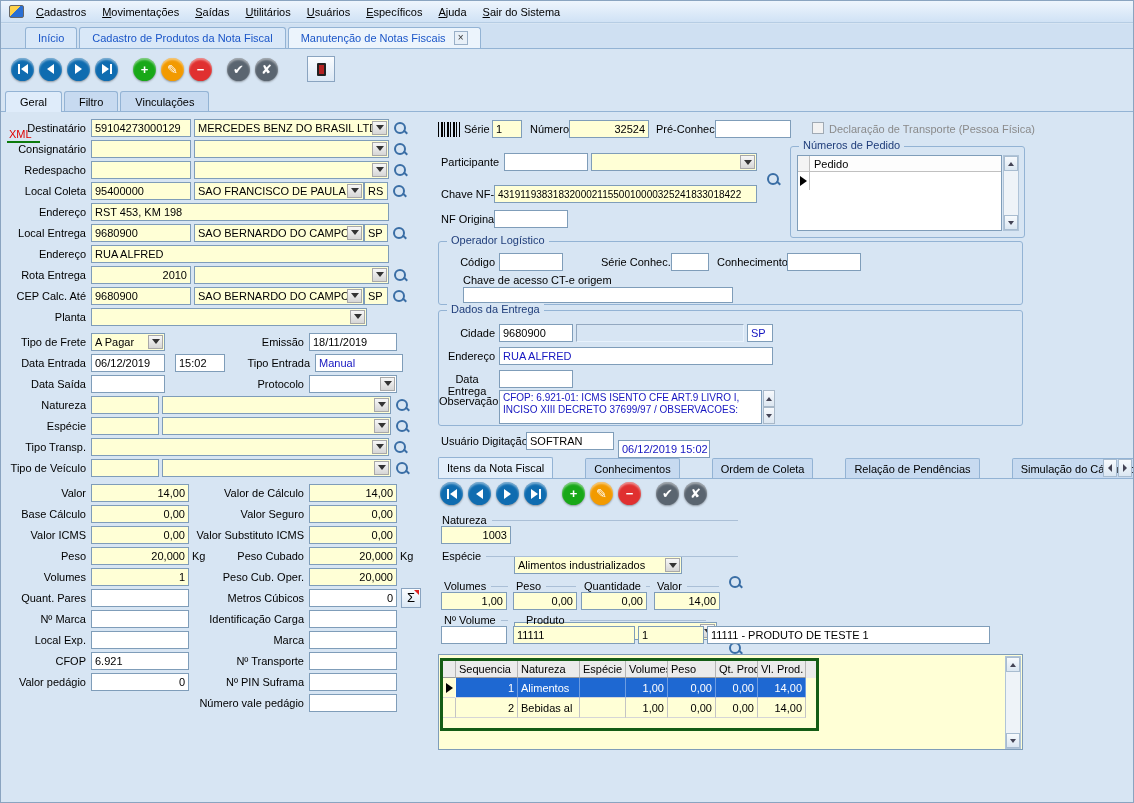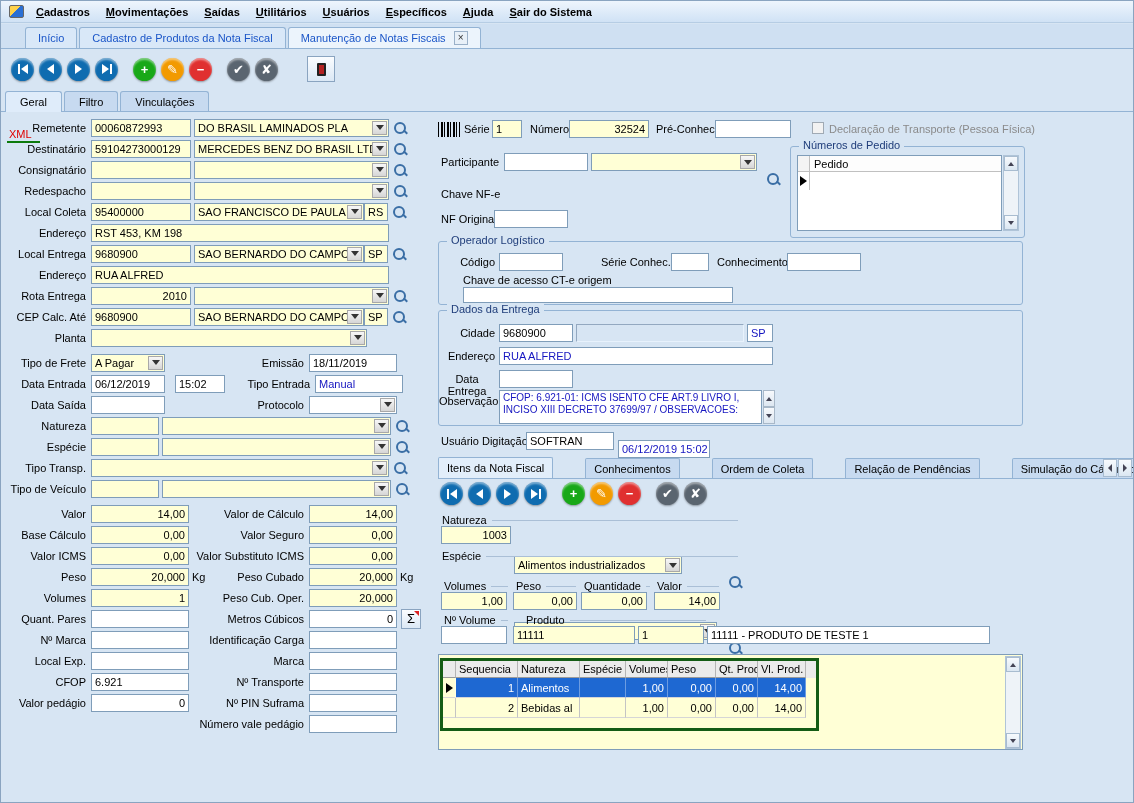--- a/index.html
+++ b/index.html
@@ -16,21 +16,21 @@
   .blue { color:#1515c0; }
   .gray { color:#8a8a8a; }
 
   
   #menubar { position:absolute; top:0; left:0; right:0; height:22px;
     background:linear-gradient(#eef5fd,#d0e2f5); border-bottom:1px solid #b6cde4;
     display:flex; align-items:center; padding-left:4px; }
   .appico { width:15px; height:13px; margin:0 4px;
     background:linear-gradient(135deg,#ffd24a 0 45%, #2a6fd4 45% 100%);
     border:1px solid #666; border-radius:2px; }
-  .mi { padding:3px 8px; white-space:nowrap; cursor:default;font-weight:bold; }
+  .mi { padding:3px 8px; white-space:nowrap; cursor:default; }
   .mi::first-letter { text-decoration:underline; }
 
   
   #tabstrip { position:absolute; top:23px; left:0; right:0; height:25px;
     display:flex; align-items:flex-end; padding-left:24px; gap:2px;
     border-bottom:1px solid #93b3d4; background:#cfe0f2; }
   .dt { height:21px; display:flex; align-items:center; padding:0 12px;
     background:#d9e8f8; border:1px solid #93b3d4; border-bottom:none;
     border-radius:3px 3px 0 0; color:#1b56c8; white-space:nowrap; }
   .dt.active { background:#ecf4fc; }
@@ -221,29 +221,20 @@
 <div id="subtabs">
   <span class="st active">Geral</span>
   <span class="st">Filtro</span>
   <span class="st">Vinculações</span>
 </div>
 
 <span class="abs xml" style="left:6px;top:127px;">XML</span>
 
 <div id="leftp">
 
-  <div class="r">
-      <span class="lb" style="width:88px">Remetente</span>
-    <span class="fld yl w100 mr3">00060872993</span>
-    <span class="fld yl w195 cmb">
-        <span>DO BRASIL LAMINADOS PLA</span>
-        <span class="da"></span>
-      </span>
-    <span class="mag"></span>
-    </div>
 
   <div class="r">
       <span class="lb">Destinatário</span>
     <span class="fld yl w100 mr3">59104273000129</span>
     <span class="fld yl w195 cmb">
         <span>MERCEDES BENZ DO BRASIL LTDA</span>
         <span class="da"></span>
       </span>
     <span class="mag"></span>
     </div>
@@ -500,20 +491,21 @@
   <span class="abs" style="left:3px;top:42px">Participante</span>
   <span class="abs fld" style="left:66px;top:39px;width:84px"></span>
   <span class="abs fld yl cmb" style="left:153px;top:39px;width:166px">
       <span></span>
       <span class="da"></span>
     </span>
   <span class="abs mag" style="left:324px;top:39px"></span>
 
   
   <span class="abs" style="left:3px;top:74px">Chave NF-e</span>
+  <span class="abs fld yl small" style="left:56px;top:71px;width:263px">43191193831832000211550010000325241833018422</span>
 
   
   <span class="abs" style="left:3px;top:99px">NF Original</span>
   <span class="abs fld" style="left:56px;top:96px;width:74px"></span>
 
   
   <div class="grp" style="left:352px;top:32px;width:235px;height:92px">
     <span class="gt">Números de Pedido</span>
     <div class="listbox" style="left:6px;top:8px;width:205px;height:76px">
       <div class="lh">

